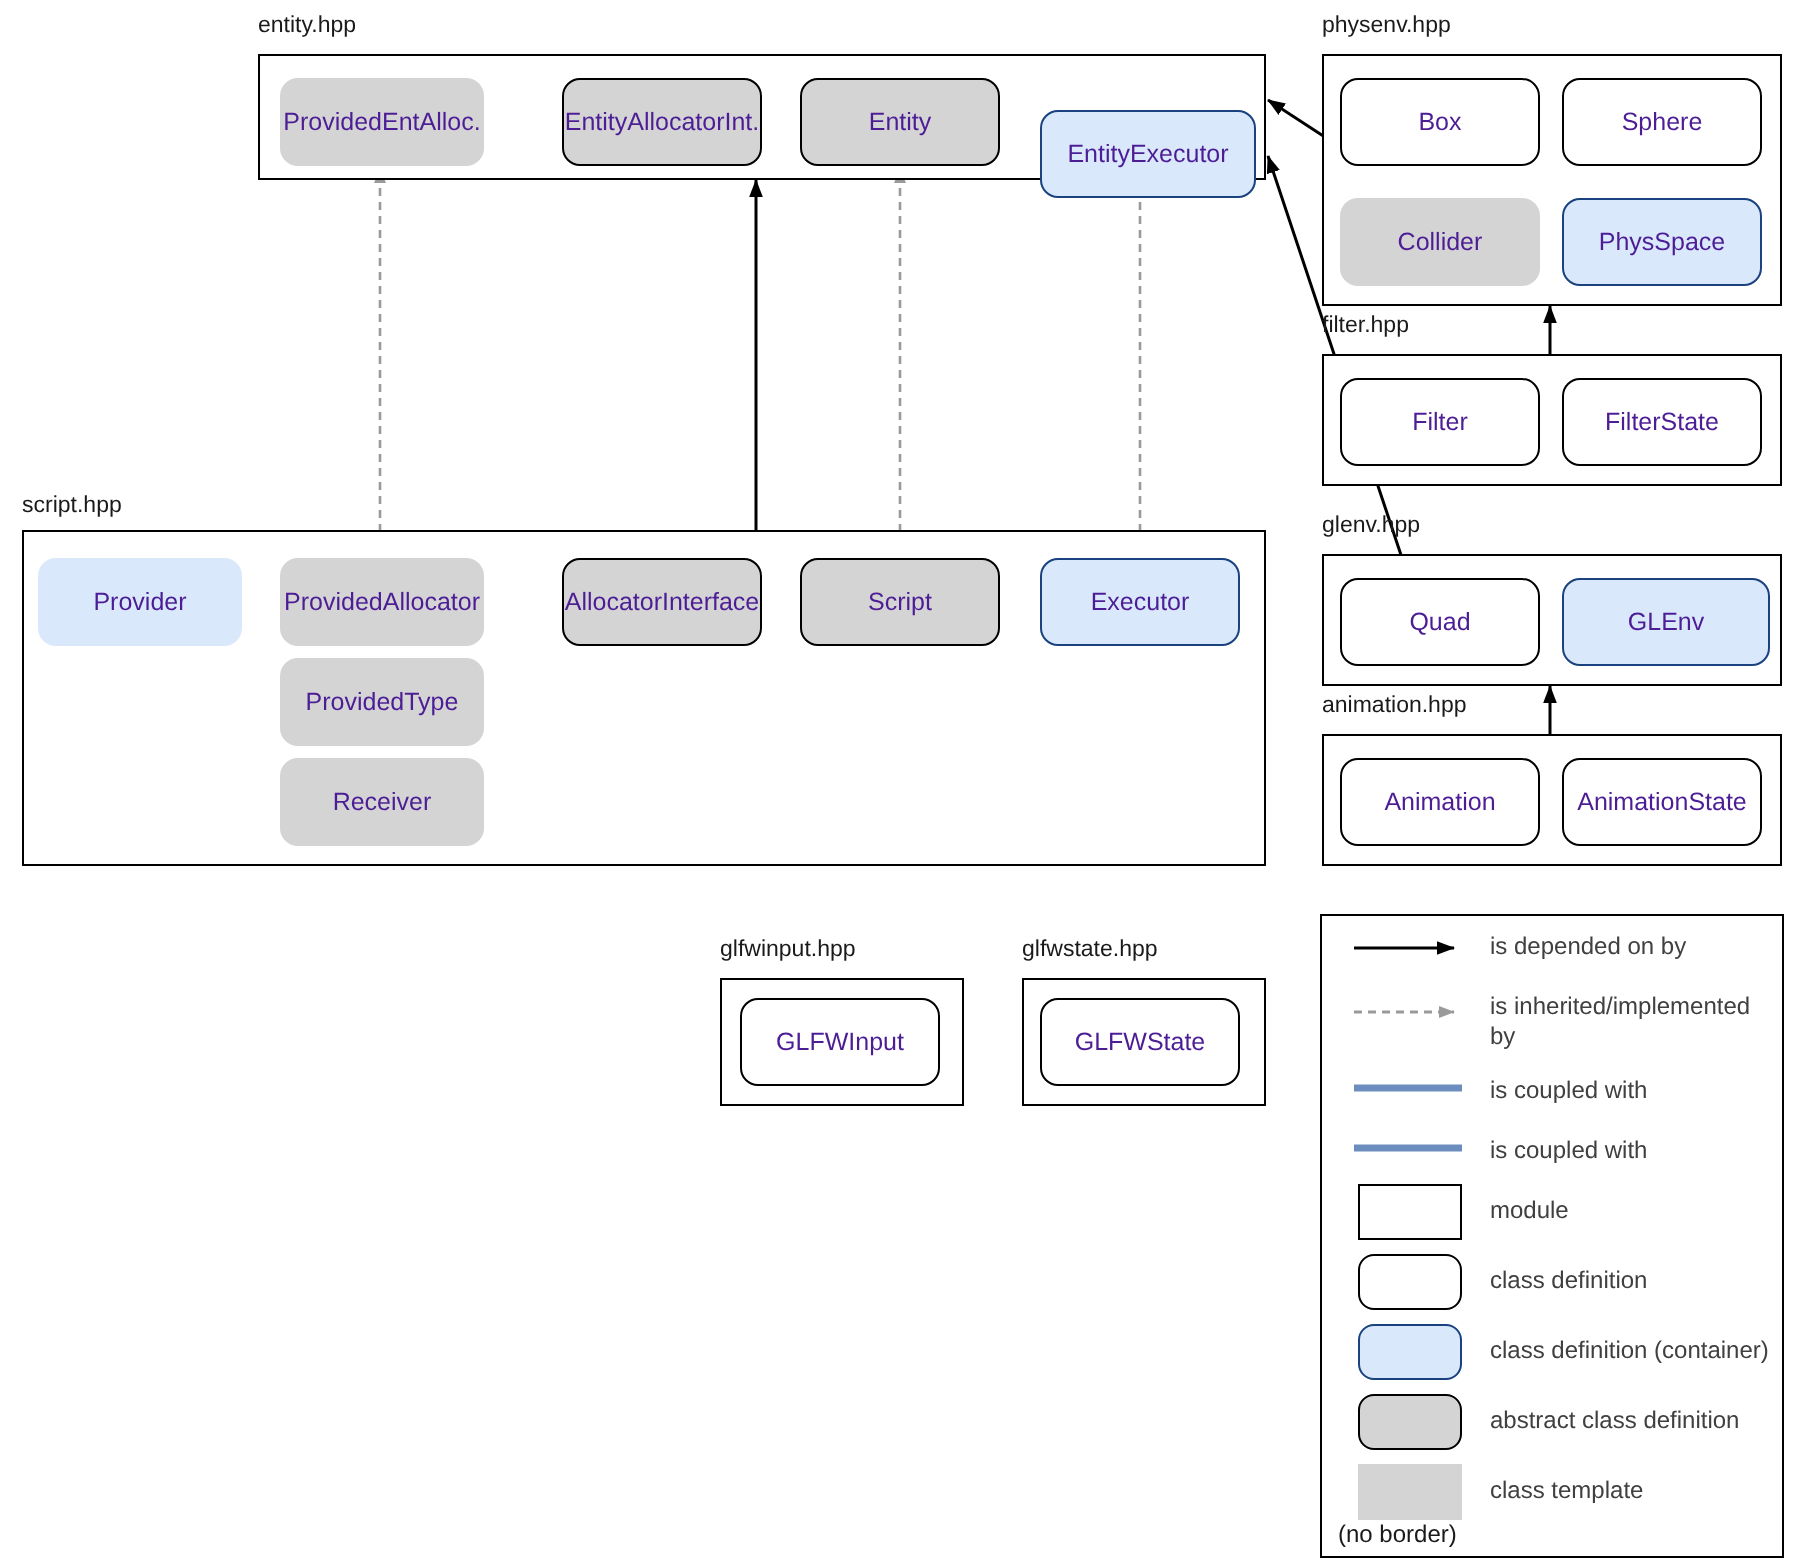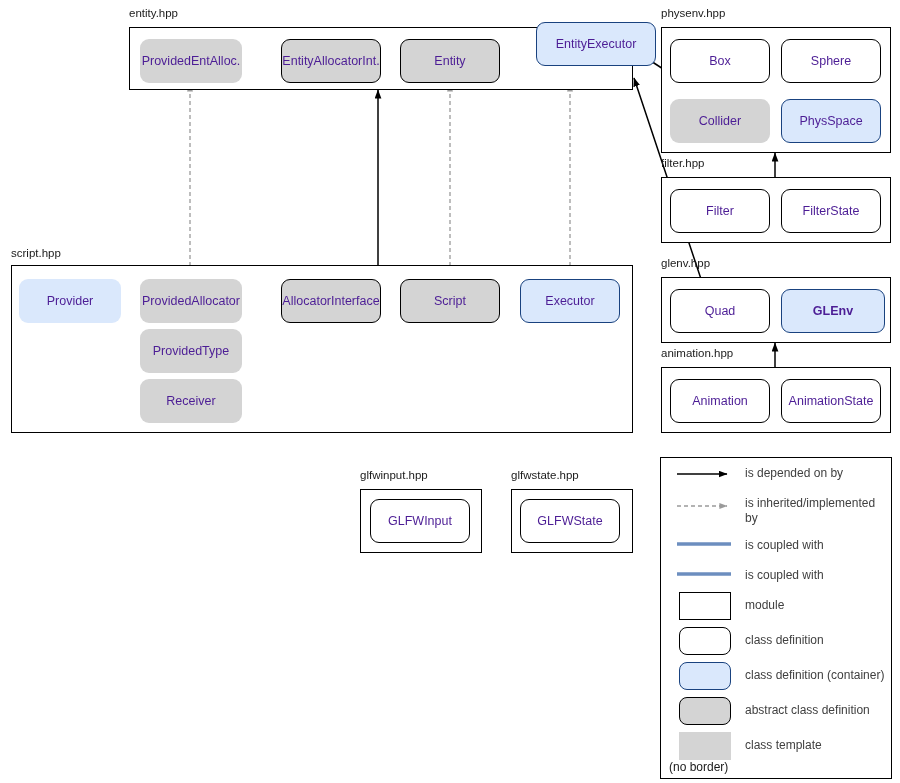--- a/index.html
+++ b/index.html
@@ -174,21 +174,21 @@
     <line x1="119" y1="304" x2="141" y2="351" stroke="#6c8ebf" stroke-width="3.6"></line>
 
     <line x1="118" y1="304" x2="141" y2="401" stroke="#6c8ebf" stroke-width="3.6"></line>
   </svg>
 
   <div class="module-label" style="left:129px; top:7px;">entity.hpp</div>
   <div class="module" style="left:129px; top:27px; width:504px; height:63px;"></div>
   <div class="cls template" style="left:140px; top:39px; width:102px; height:44px;">ProvidedEntAlloc.</div>
   <div class="cls abstract" style="left:281px; top:39px; width:100px; height:44px;">EntityAllocatorInt.</div>
   <div class="cls abstract" style="left:400px; top:39px; width:100px; height:44px;">Entity</div>
-  <div class="cls container" style="left:520px; top:22px; width:120px; height:44px;margin-left:16px;">EntityExecutor</div>
+  <div class="cls container" style="left:520px; top:55px; width:108px; height:44px;">EntityExecutor</div>
 
   <div class="module-label" style="left:11px; top:247px;">script.hpp</div>
   <div class="module" style="left:11px; top:265px; width:622px; height:168px;"></div>
   <div class="cls containertpl" style="left:19px; top:279px; width:102px; height:44px;">Provider</div>
   <div class="cls template" style="left:140px; top:279px; width:102px; height:44px;">ProvidedAllocator</div>
   <div class="cls template" style="left:140px; top:329px; width:102px; height:44px;">ProvidedType</div>
   <div class="cls template" style="left:140px; top:379px; width:102px; height:44px;">Receiver</div>
   <div class="cls abstract" style="left:400px; top:279px; width:100px; height:44px;">Script</div>
   <div class="cls abstract" style="left:281px; top:279px; width:100px; height:44px;">AllocatorInterface</div>
   <div class="cls container" style="left:520px; top:279px; width:100px; height:44px;">Executor</div>
@@ -201,21 +201,21 @@
   <div class="cls container" style="left:781px; top:99px; width:100px; height:44px;">PhysSpace</div>
 
   <div class="module-label" style="left:661px; top:157px;">filter.hpp</div>
   <div class="module" style="left:661px; top:177px; width:230px; height:66px;"></div>
   <div class="cls plain" style="left:670px; top:189px; width:100px; height:44px;">Filter</div>
   <div class="cls plain" style="left:781px; top:189px; width:100px; height:44px;">FilterState</div>
 
   <div class="module-label" style="left:661px; top:257px;">glenv.hpp</div>
   <div class="module" style="left:661px; top:277px; width:230px; height:66px;"></div>
   <div class="cls plain" style="left:670px; top:289px; width:100px; height:44px;">Quad</div>
-  <div class="cls container" style="left:781px; top:289px; width:104px; height:44px;font-weight:bold;">GLEnv</div>
+  <div class="cls container" style="left:781px; top:289px; width:104px; height:44px;">GLEnv</div>
 
   <div class="module-label" style="left:661px; top:347px;">animation.hpp</div>
   <div class="module" style="left:661px; top:367px; width:230px; height:66px;"></div>
   <div class="cls plain" style="left:670px; top:379px; width:100px; height:44px;">Animation</div>
   <div class="cls plain" style="left:781px; top:379px; width:100px; height:44px;">AnimationState</div>
 
   <div class="module-label" style="left:360px; top:469px;">glfwinput.hpp</div>
   <div class="module" style="left:360px; top:489px; width:122px; height:64px;"></div>
   <div class="cls plain" style="left:370px; top:499px; width:100px; height:44px;">GLFWInput</div>
 

